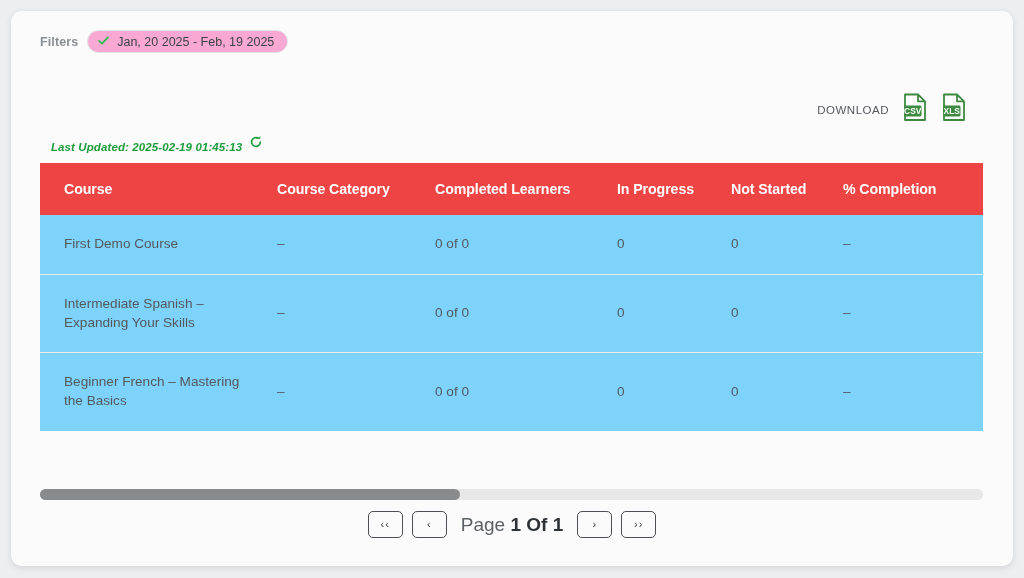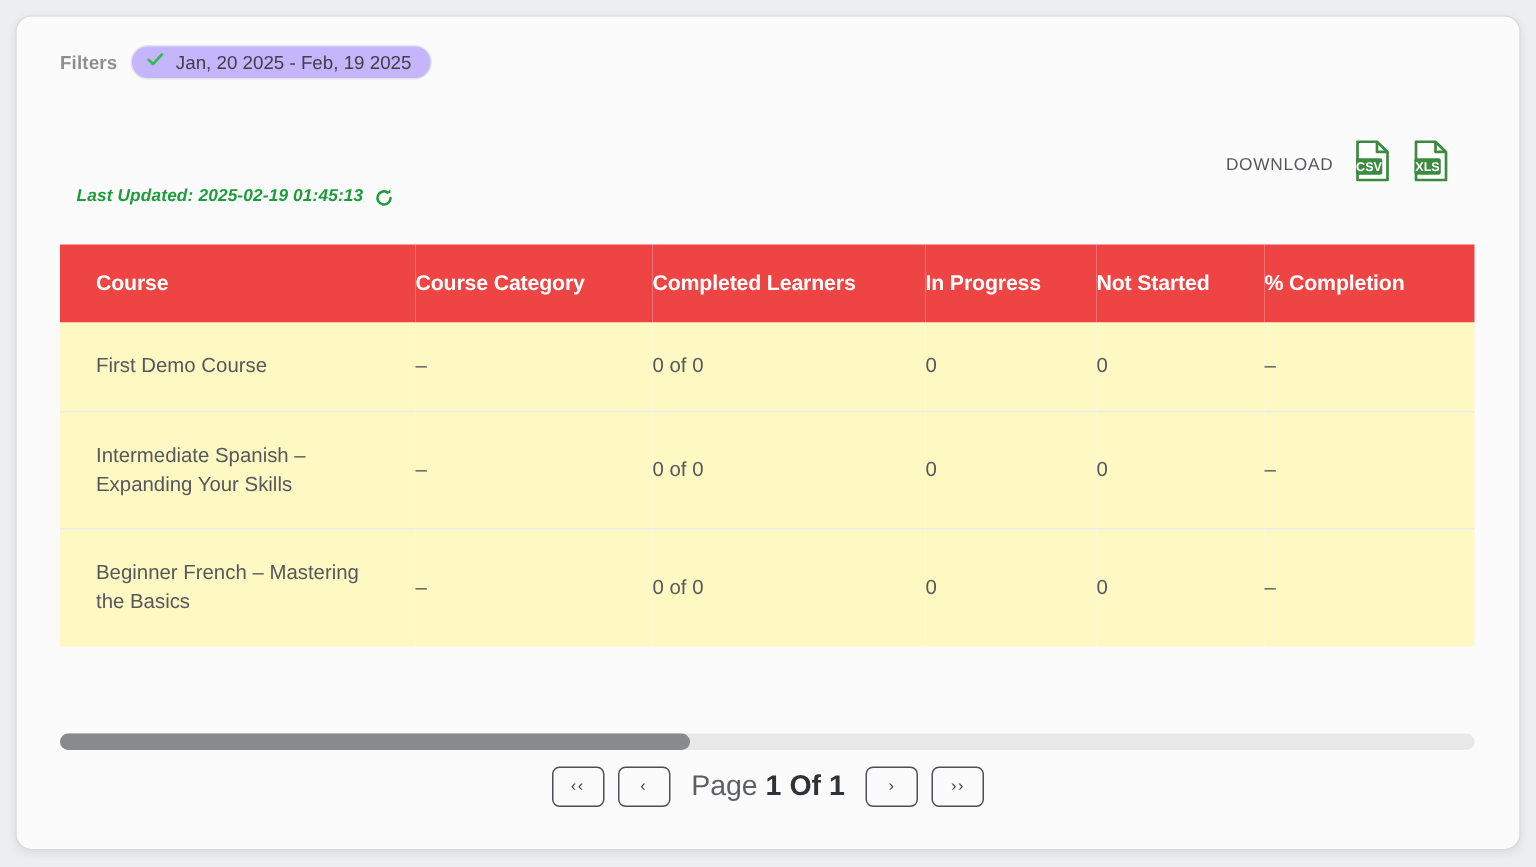--- a/index.html
+++ b/index.html
@@ -44,21 +44,21 @@
     letter-spacing: 0.1px;
   }
   .filter-chip {
     display: flex;
     align-items: center;
     gap: 7px;
     height: 23px;
     padding: 0 13px 0 9px;
     border: 1px solid #e2e4e7;
     border-radius: 12px;
-    background: #c4b5fd;
+    background: #f9a8d4;
   }
   .filter-chip .chip-text {
     font-size: 12.5px;
     color: #3e4247;
     white-space: nowrap;
   }
   .check-icon { display: block; }
 
   
   .title {
@@ -66,23 +66,23 @@
     left: 40px;
     top: 79px;
     font-size: 21.5px;
     font-weight: bold;
     color: #3f4145;
     letter-spacing: -0.2px;
   }
   .last-updated {
     position: absolute;
     left: 40px;
-    top: 114px;
-    display: flex;
-    align-items: flex-start;
+    top: 124px;
+    display: flex;
+    align-items: flex-end;
     gap: 7px;
   }
   .last-updated-text {
     font-size: 11.5px;
     font-style: italic;
     font-weight: bold;
     color: #1e9c3c;
     letter-spacing: 0.1px;
   }
 
@@ -121,21 +121,21 @@
     text-align: left;
     color: #ffffff;
     font-size: 14.2px;
     font-weight: bold;
     padding: 0;
     vertical-align: middle;
     letter-spacing: -0.1px;
   }
   thead th.c0 { padding-left: 24px; }
 
-  tbody tr { background: #fef9c3; border-bottom: 1px solid #ececee; }
+  tbody tr { background: #7dd3fc; border-bottom: 1px solid #ececee; }
   tbody tr:last-child { border-bottom: none; }
   tbody td {
     font-size: 13.6px;
     color: #55585d;
     padding: 20px 0;
     vertical-align: middle;
     line-height: 1.38;
   }
   tbody td.c0 { padding-left: 24px; padding-right: 20px; }
 

